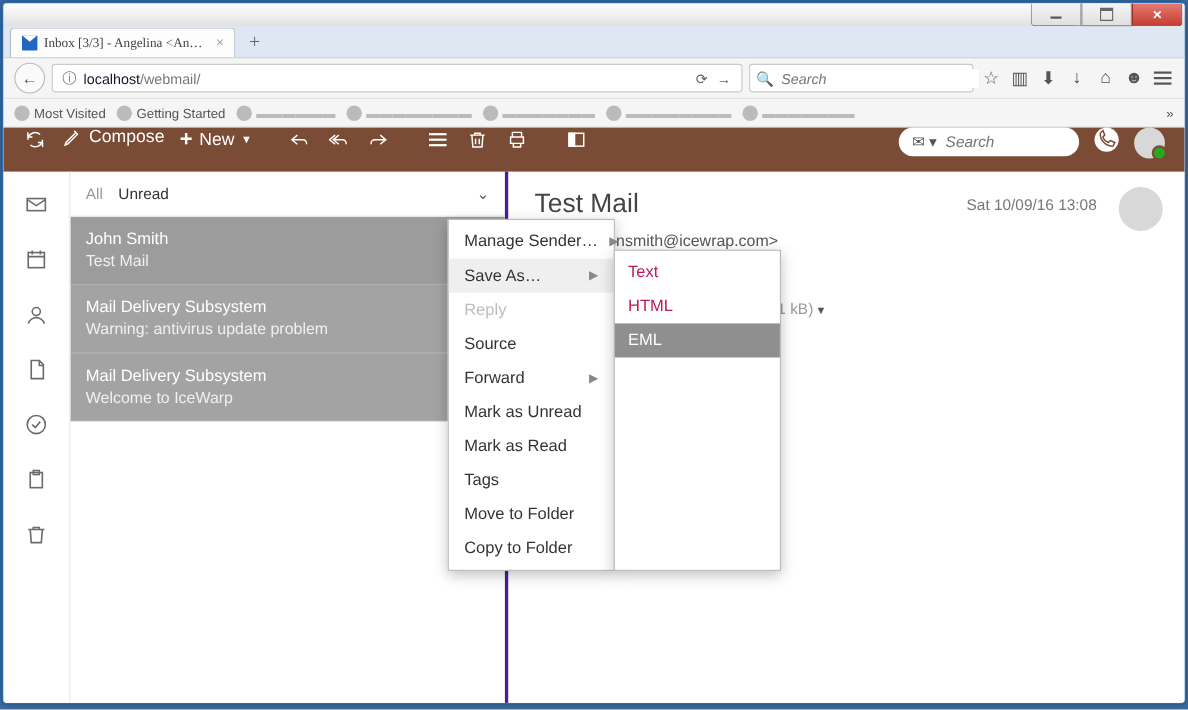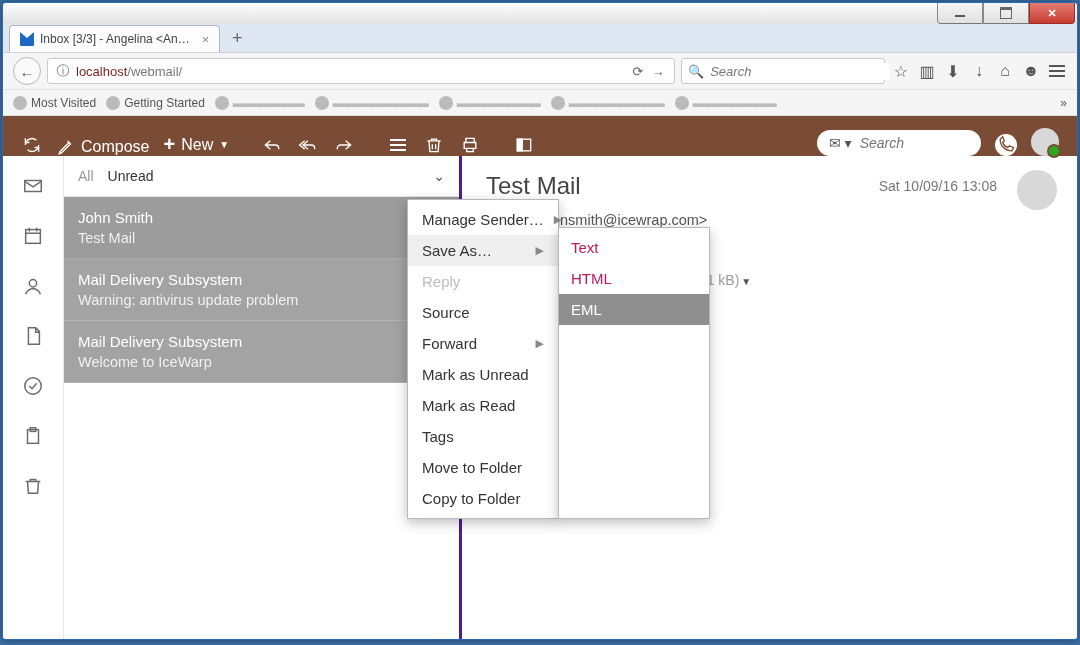--- a/index.html
+++ b/index.html
@@ -37,55 +37,55 @@
   }
   .cap-btns{display:flex;gap:0;margin-right:2px;}
   .cap{width:44px;border:1px solid #8a8a8a;border-top:none;border-bottom-color:#777;
     background:linear-gradient(#f5f5f5,#e0e0e0);display:flex;align-items:center;justify-content:center;font-size:11px;color:#555;}
   .cap.min{border-radius:0 0 0 4px}
   .cap.close{background:linear-gradient(#e37c73,#c73d31);border-color:#9f2c22;border-radius:0 0 4px 0;color:#fff}
   .cap.max::before{content:"";display:block;width:10px;height:8px;border:1px solid #666;border-top-width:3px}
   .cap.min::before{content:"";display:block;width:10px;height:2px;background:#555;margin-top:6px}
   .cap.close::before{content:"✕";font-weight:bold}
 
-  .tabbar{height:28px;background:#dfe7f3;display:flex;align-items:flex-end;padding-left:6px;flex:0 0 auto;}
+  .tabbar{height:28px;background:#dfe7f3;display:flex;align-items:flex-end;padding-left:6px;flex:0 0 auto;font-family:Liberation Serif, serif;}
   .tab{
     height:26px;display:flex;align-items:center;gap:6px;
     padding:0 10px;background:#fdfdfd;border:1px solid #b0b7c1;border-bottom:none;
     border-radius:4px 4px 0 0;font-size:12px;color:#444;max-width:190px;
   }
   .mail-ico{width:14px;height:14px;background:#1e67c2;position:relative;border-radius:1px}
   .mail-ico::after{content:"";position:absolute;left:0;right:0;top:0;border-left:7px solid transparent;border-right:7px solid transparent;border-top:6px solid #fff}
   .tab .x{margin-left:6px;color:#888;font-size:13px}
   .plus-tab{width:22px;height:22px;margin:0 6px 3px;display:flex;align-items:center;justify-content:center;color:#666;font-size:18px}
 
   .urlbar{height:36px;background:var(--ff-strip);border-top:1px solid #cacfd8;display:flex;align-items:center;gap:6px;padding:0 10px;flex:0 0 auto;}
   .circle{width:26px;height:26px;border:1px solid #b9b9b9;border-radius:50%;display:flex;align-items:center;justify-content:center;color:#555;font-size:15px;background:#fafafa}
   .urlinput{flex:1;height:24px;border:1px solid #c9c9c9;border-radius:3px;background:#fff;display:flex;align-items:center;padding:0 6px;color:#777;font-size:13px}
   .urlinput .identity{width:18px;height:18px;display:flex;align-items:center;justify-content:center;color:#777;margin-right:4px}
   .urlinput .go{width:20px;text-align:center;color:#666}
-  .urlinput .host{color:#7f1d1d}
+  .urlinput .host{color:#0f172a}
   .searchbox{width:190px;height:24px;border:1px solid #c9c9c9;border-radius:3px;background:#fff;display:flex;align-items:center;padding:0 6px;gap:4px}
   .searchbox .mag{color:#888;font-size:13px}
   .searchbox input{border:none;outline:none;flex:1;font-size:13px;color:#555;font-style:italic}
   .tb-ico{width:20px;height:20px;display:flex;align-items:center;justify-content:center;color:#555;font-size:16px}
   .burger{display:flex;flex-direction:column;gap:3px}
   .burger span{display:block;width:16px;height:2px;background:#555}
 
   .bookmarks{height:25px;background:var(--ff-strip);border-top:1px solid #e2e2e2;border-bottom:1px solid #dcdcdc;display:flex;align-items:center;gap:10px;padding:0 10px;font-size:12px;color:#444;flex:0 0 auto;overflow:hidden}
   .bm{display:flex;align-items:center;gap:4px;color:#555;white-space:nowrap}
   .bm .i{width:14px;height:14px;border-radius:50%;background:#bbb;display:inline-block}
   .bm.dim{color:#bbb}
   .bm-more{margin-left:auto;color:#555}
 
   
   .app{flex:1;display:flex;flex-direction:column;background:#fff;min-height:0}
 
   .toolbar{
-    height:40px;background:var(--brown);color:#fff;display:flex;align-items:flex-end;gap:14px;padding:0 18px;flex:0 0 auto;
+    height:40px;background:var(--brown);color:#fff;display:flex;align-items:flex-start;gap:14px;padding:0 18px;flex:0 0 auto;
   }
   .t-ico{width:22px;height:22px;display:flex;align-items:center;justify-content:center;font-size:18px;color:#fff}
   .t-ico svg{width:20px;height:20px;stroke:#fff;fill:none;stroke-width:1.6}
   .t-grp{display:flex;align-items:center;gap:6px;color:#fff;font-size:16px}
   .t-sep{flex:0 0 4px}
   .spacer{flex:1}
   .search-pill{display:flex;align-items:center;gap:6px;background:#fff;color:#555;border-radius:16px;height:26px;padding:0 12px;min-width:140px}
   .search-pill .env{font-size:14px}
   .search-pill input{border:none;outline:none;background:transparent;color:#555;font-style:italic;font-size:14px;width:90px}
   .avatar{width:28px;height:28px;border-radius:50%;background:#d8d8d8;position:relative}

